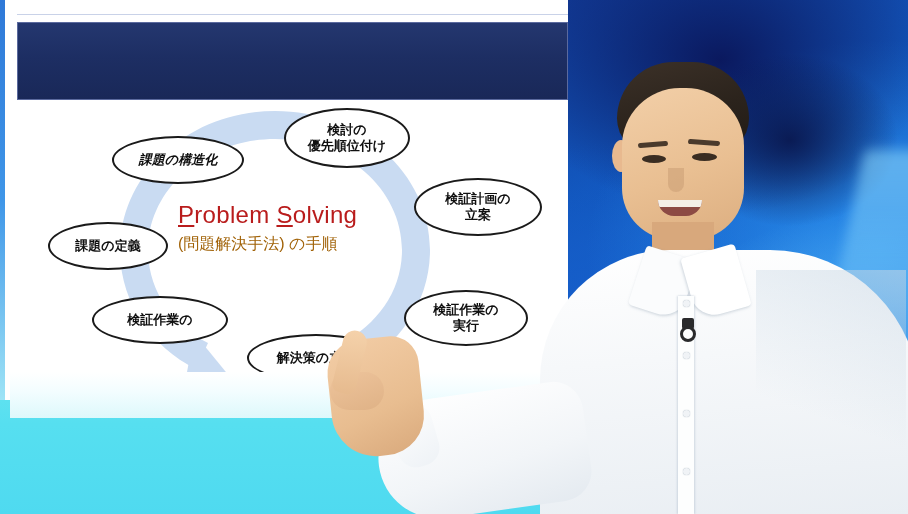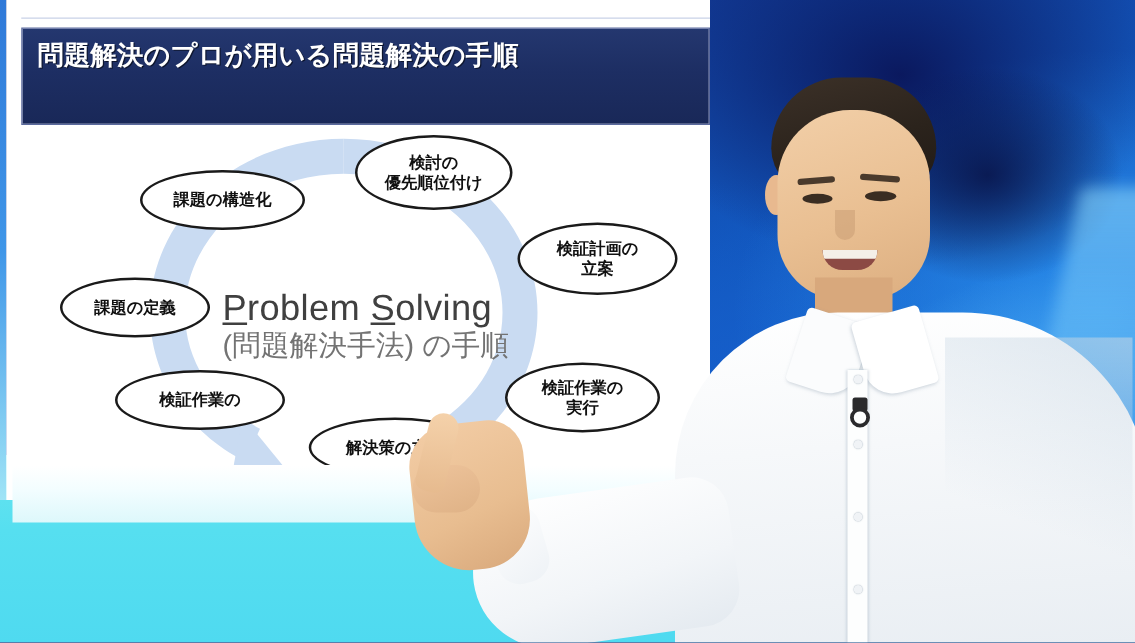--- a/index.html
+++ b/index.html
@@ -113,31 +113,30 @@
   }
   .cycle-ring svg { display:block; }
 
   
   .center-text {
     position: absolute;
     left: 168px; top: 100px;
     width: 300px;
   }
   .ct-l1, .ct-l2 {
-    color: #404040;
-    font-size: 29px;
+    color: #b91c1c;
+    font-size: 24px;
     line-height: 30px;
     letter-spacing: 0.3px;
     white-space: nowrap;
-    margin-top: 32px;
   }
   .ct-l1 u, .ct-l2 u { text-decoration: underline; text-underline-offset: 2px; }
   .ct-l3 {
-    color: #737373;
-    font-size: 23px;
+    color: #a16207;
+    font-size: 16px;
     line-height: 26px;
     margin-top: 1px;
     white-space: nowrap;
   }
 
   
   .bubble {
     position: absolute;
     background: #ffffff;
     border: 2px solid #1a1a1a;
@@ -240,21 +239,20 @@
   <div class="backdrop-swoosh"></div>
   <div class="backdrop-beam"></div>
   <div class="desk"></div>
 
   <div class="left-strip"></div>
   <div class="slide">
 
     <div class="title-rule"></div>
 
     <div class="title-bar">
-      <div class="title-line nm">問題解決のプロが用いる問題解決の手順</div>
     </div>
 
     <div class="diagram">
 
       <div class="cycle-ring">
         <svg width="355" height="290" viewBox="0 0 355 290" aria-hidden="true">
           <g fill="#c9dbf2">
             <path d="M177 6 C 92 6, 22 68, 22 145 C 22 196, 52 241, 98 264
                      L 110 238 C 74 219, 50 185, 50 145 C 50 84, 107 34, 177 34 Z"></path>
             <path d="M177 6 C 262 6, 332 68, 332 145 C 332 196, 302 241, 256 264
@@ -263,21 +261,21 @@
             <polygon points="258,228 222,272 268,284"></polygon>
           </g>
         </svg>
       </div>
 
       <div class="center-text">
         <div class="ct-l1 nm"><u>P</u>roblem <u>S</u>olving</div>
         <div class="ct-l3 nm">(問題解決手法) の手順</div>
       </div>
 
-      <div class="bubble nm" style="left:102px; top:36px;  width:132px; height:48px;">課題の構造化</div>
+      <div class="bubble nm" style="left:102px; top:36px;  width:132px; height:48px;font-style:italic;">課題の構造化</div>
 
       <div class="bubble nm" style="left:274px; top:8px;   width:126px; height:60px;">検討の
 優先順位付け</div>
 
       <div class="bubble nm" style="left:404px; top:78px;  width:128px; height:58px;">検証計画の
 立案</div>
 
       <div class="bubble nm" style="left:38px;  top:122px; width:120px; height:48px;">課題の定義</div>
 
       <div class="bubble nm" style="left:394px; top:190px; width:124px; height:56px;">検証作業の

